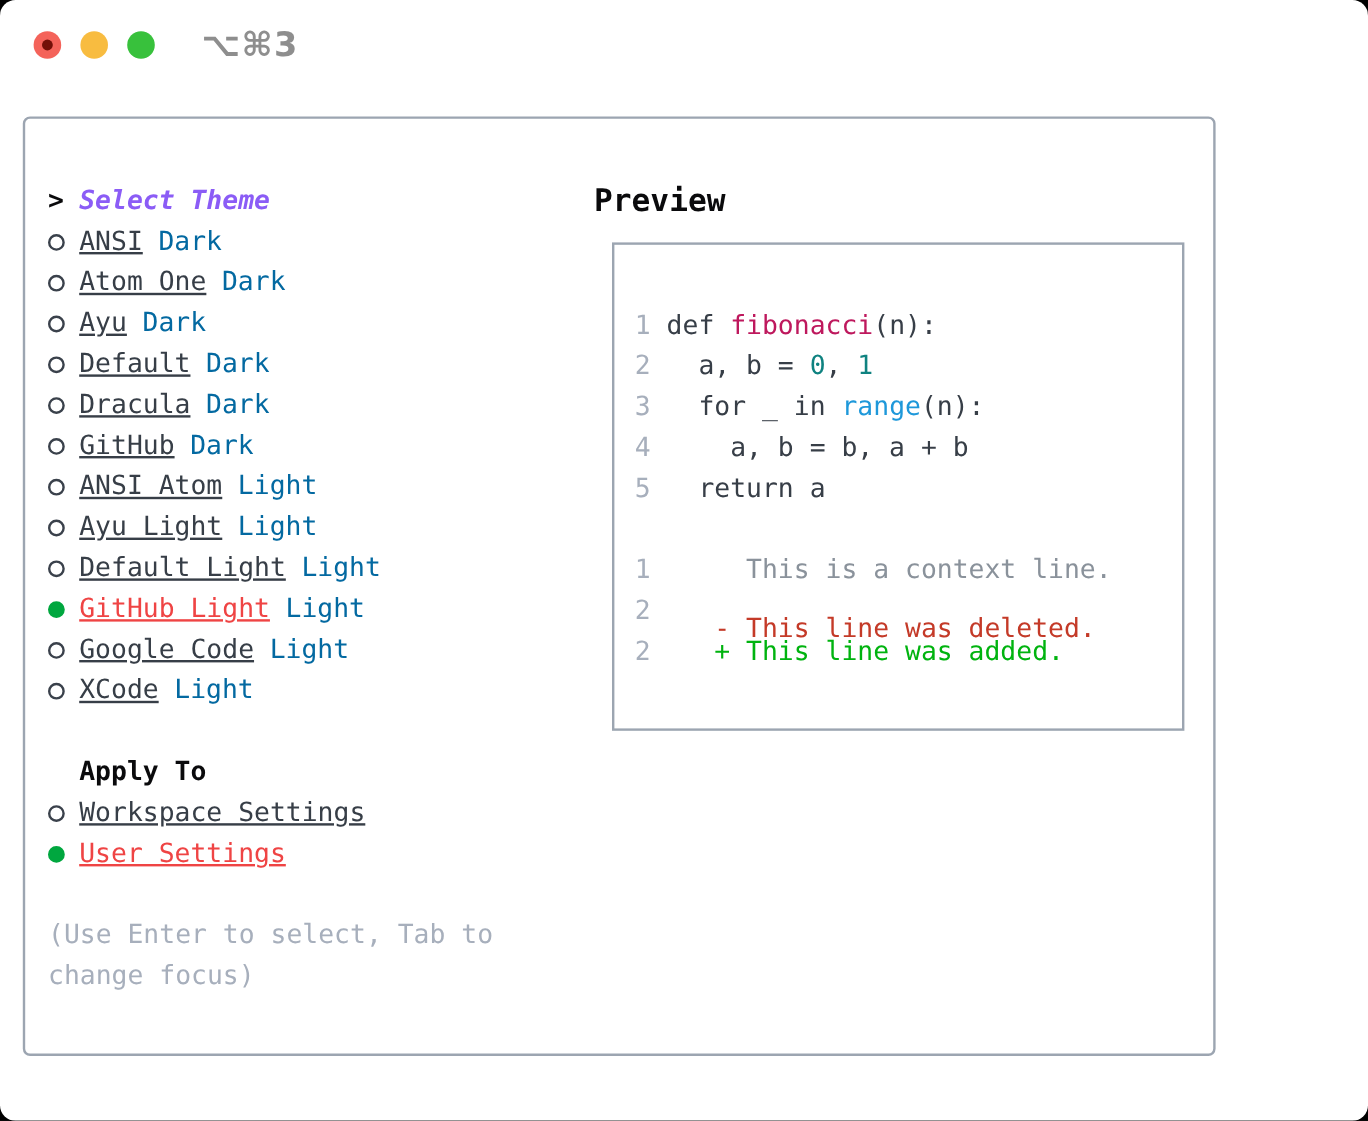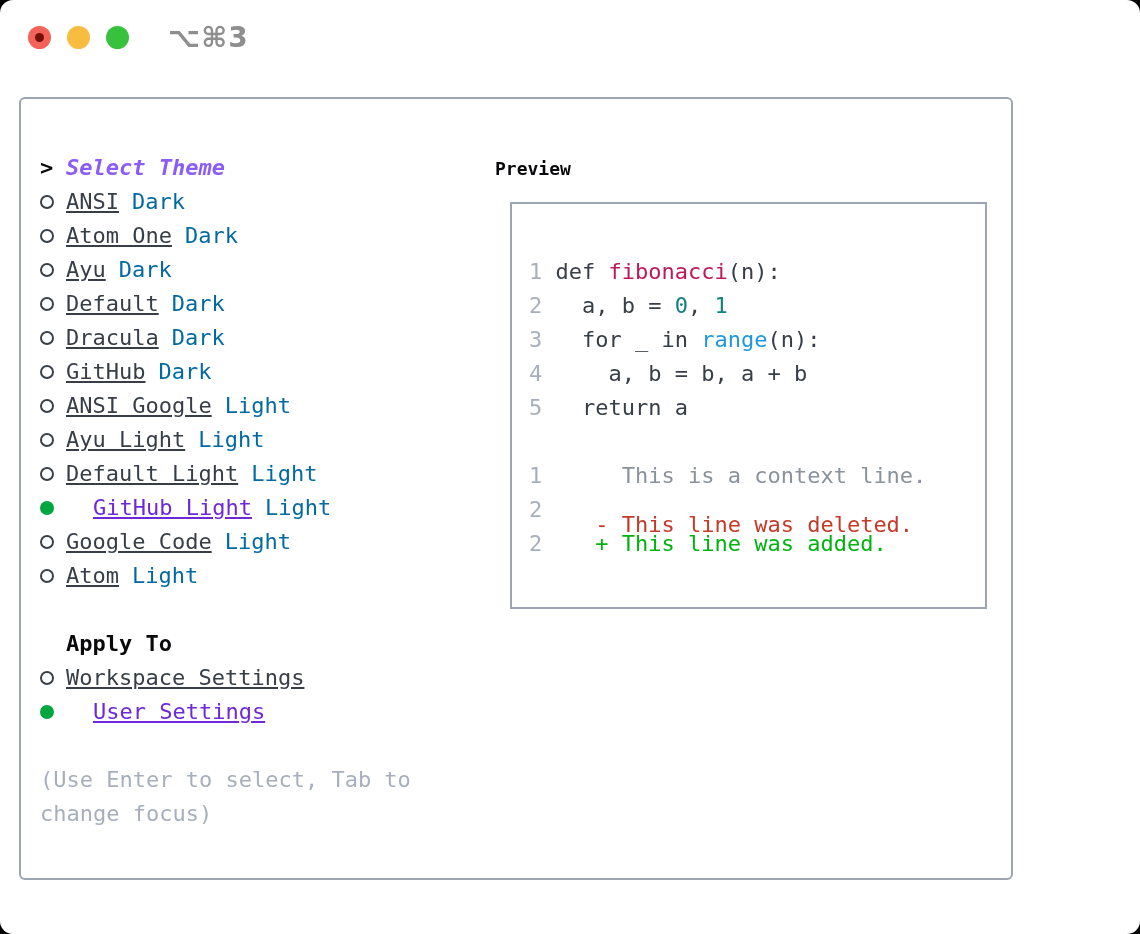--- a/index.html
+++ b/index.html
@@ -44,29 +44,29 @@
   .mk { width:26px; flex:0 0 26px; display:flex; align-items:center; }
   .dot {
     width:14px; height:14px; border-radius:50%;
     border:2px solid #3A414B; background:transparent;
   }
   .dot.sel { background:#00A73F; border-color:#00A73F; }
   .prompt { font-weight:bold; color:#0A0A0C; }
   .hdr  { font-weight:bold; color:#8b5cf6;font-style:italic; }
   .hdr2 { font-weight:bold; color:#0A0A0C; }
   .name { color:#373E47;text-decoration:underline; }
-  .row.selected .name { color:#6d28d9;margin-left:27px; }
+  .row.selected .name { color:#ef4444; }
   .suffix { color:#0369a1; margin-left:13px; }
   .hint { color:#A7AFBC; }
 
   
   .preview-title {
     position:absolute; left:474px; top:52px; height:34px;
     display:flex; align-items:center;
-    font-size:18px; font-weight:bold; color:#0A0A0C;
+    font-size:26px; font-weight:bold; color:#0A0A0C;
   }
   .preview-box {
     position:absolute; left:489px; top:103px; width:477px; height:407px;
     border:2px solid #9CA5B1; background:#fff;
   }
   .code { position:absolute; left:17px; top:51px; }
   .pline {
     height:34px; display:flex; align-items:center; white-space:pre;
     font-size:22px; line-height:34px; color:#373E47;
   }
@@ -111,36 +111,36 @@
       <div class="row">
         <span class="mk"><span class="dot"></span></span><span class="name">Default</span><span class="suffix">Dark</span>
       </div>
       <div class="row">
         <span class="mk"><span class="dot"></span></span><span class="name">Dracula</span><span class="suffix">Dark</span>
       </div>
       <div class="row">
         <span class="mk"><span class="dot"></span></span><span class="name">GitHub</span><span class="suffix">Dark</span>
       </div>
       <div class="row">
-        <span class="mk"><span class="dot"></span></span><span class="name">ANSI Google</span><span class="suffix">Light</span>
+        <span class="mk"><span class="dot"></span></span><span class="name">ANSI Atom</span><span class="suffix">Light</span>
       </div>
       <div class="row">
         <span class="mk"><span class="dot"></span></span><span class="name">Ayu Light</span><span class="suffix">Light</span>
       </div>
       <div class="row">
         <span class="mk"><span class="dot"></span></span><span class="name">Default Light</span><span class="suffix">Light</span>
       </div>
       <div class="row selected">
         <span class="mk"><span class="dot sel"></span></span><span class="name">GitHub Light</span><span class="suffix">Light</span>
       </div>
       <div class="row">
         <span class="mk"><span class="dot"></span></span><span class="name">Google Code</span><span class="suffix">Light</span>
       </div>
       <div class="row">
-        <span class="mk"><span class="dot"></span></span><span class="name">Atom</span><span class="suffix">Light</span>
+        <span class="mk"><span class="dot"></span></span><span class="name">XCode</span><span class="suffix">Light</span>
       </div>
 
       <div class="row"></div>
 
       <div class="row">
         <span class="mk"></span><span class="hdr2">Apply To</span>
       </div>
       <div class="row">
         <span class="mk"><span class="dot"></span></span><span class="name">Workspace Settings</span>
       </div>

